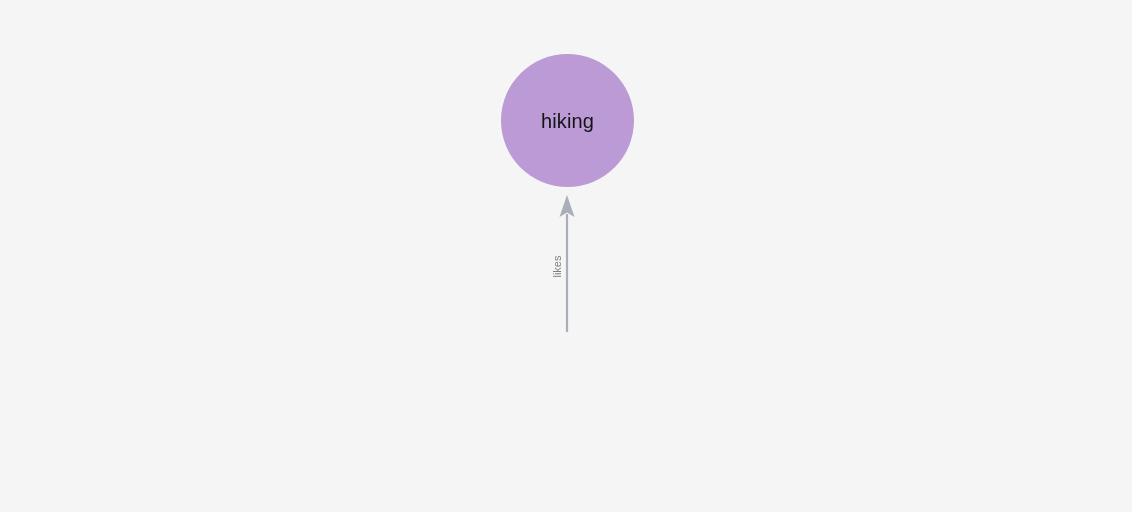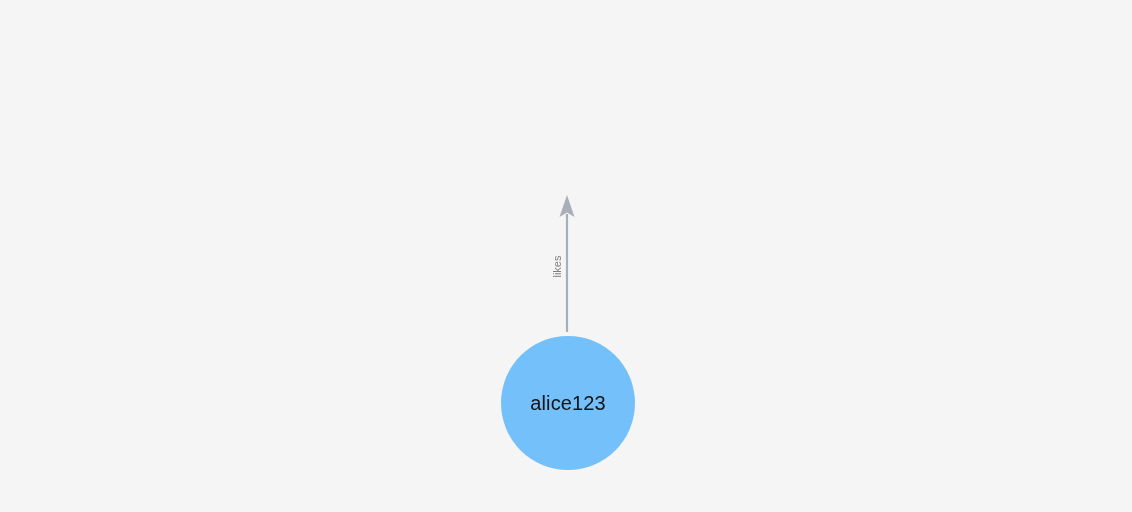--- a/index.html
+++ b/index.html
@@ -83,18 +83,18 @@
 
   <svg class="graph-svg" viewBox="0 0 1132 512" xmlns="http://www.w3.org/2000/svg">
     <g>
       <line x1="567" y1="332" x2="567" y2="214" stroke="#a9aeb8" stroke-width="2.2" stroke-linecap="butt"></line>
       <polygon points="567,195 574.5,217 567,212.5 559.5,217" fill="#a9aeb8"></polygon>
     </g>
   </svg>
 
   <div class="edge-label" id="edge-label-likes">likes</div>
 
+  <div class="node-circle" id="node-hiking">
+    <span class="node-label">hiking</span>
+  </div>
 
-  <div class="node-circle" id="node-alice123">
-    <span class="node-label">alice123</span>
-  </div>
 
 </div>
 
 </body></html>

